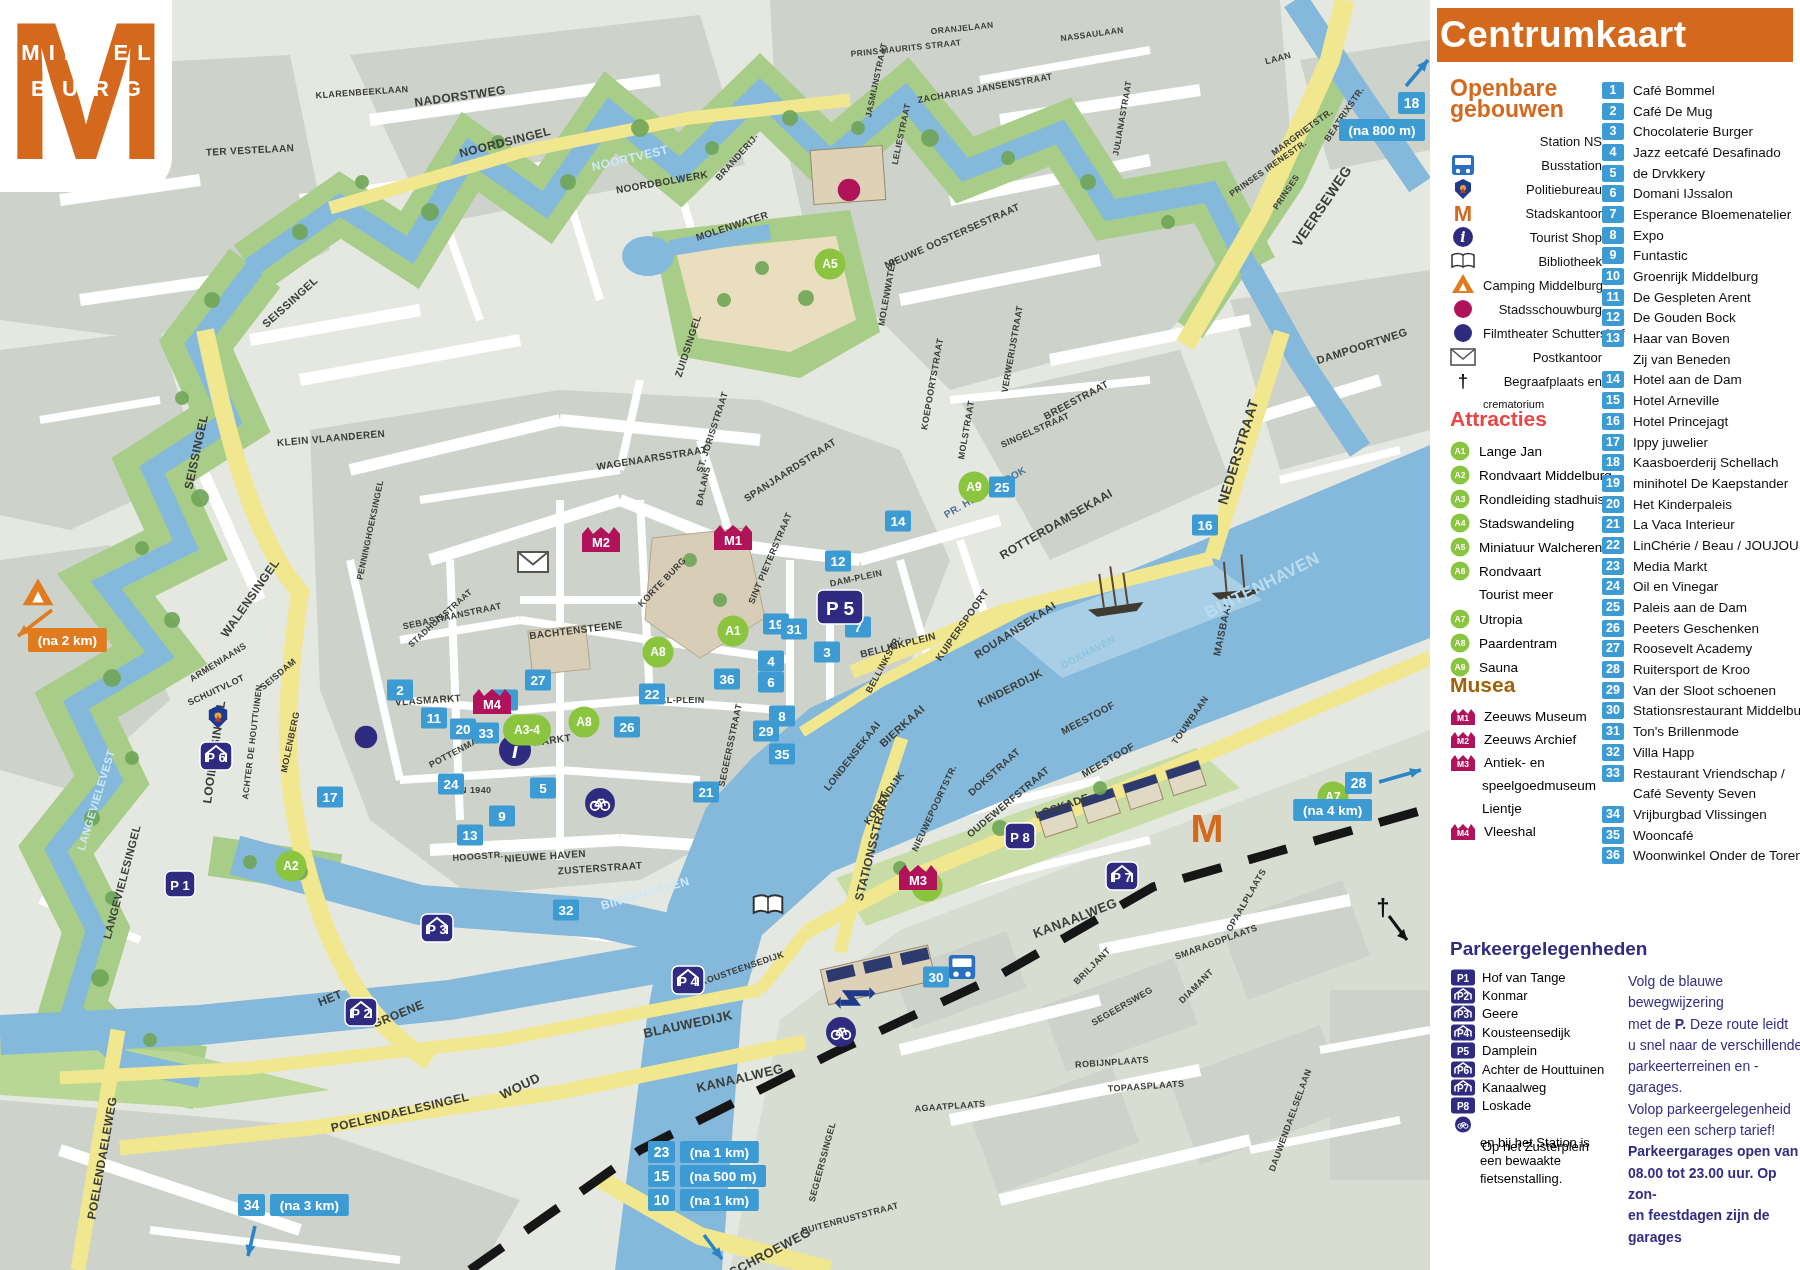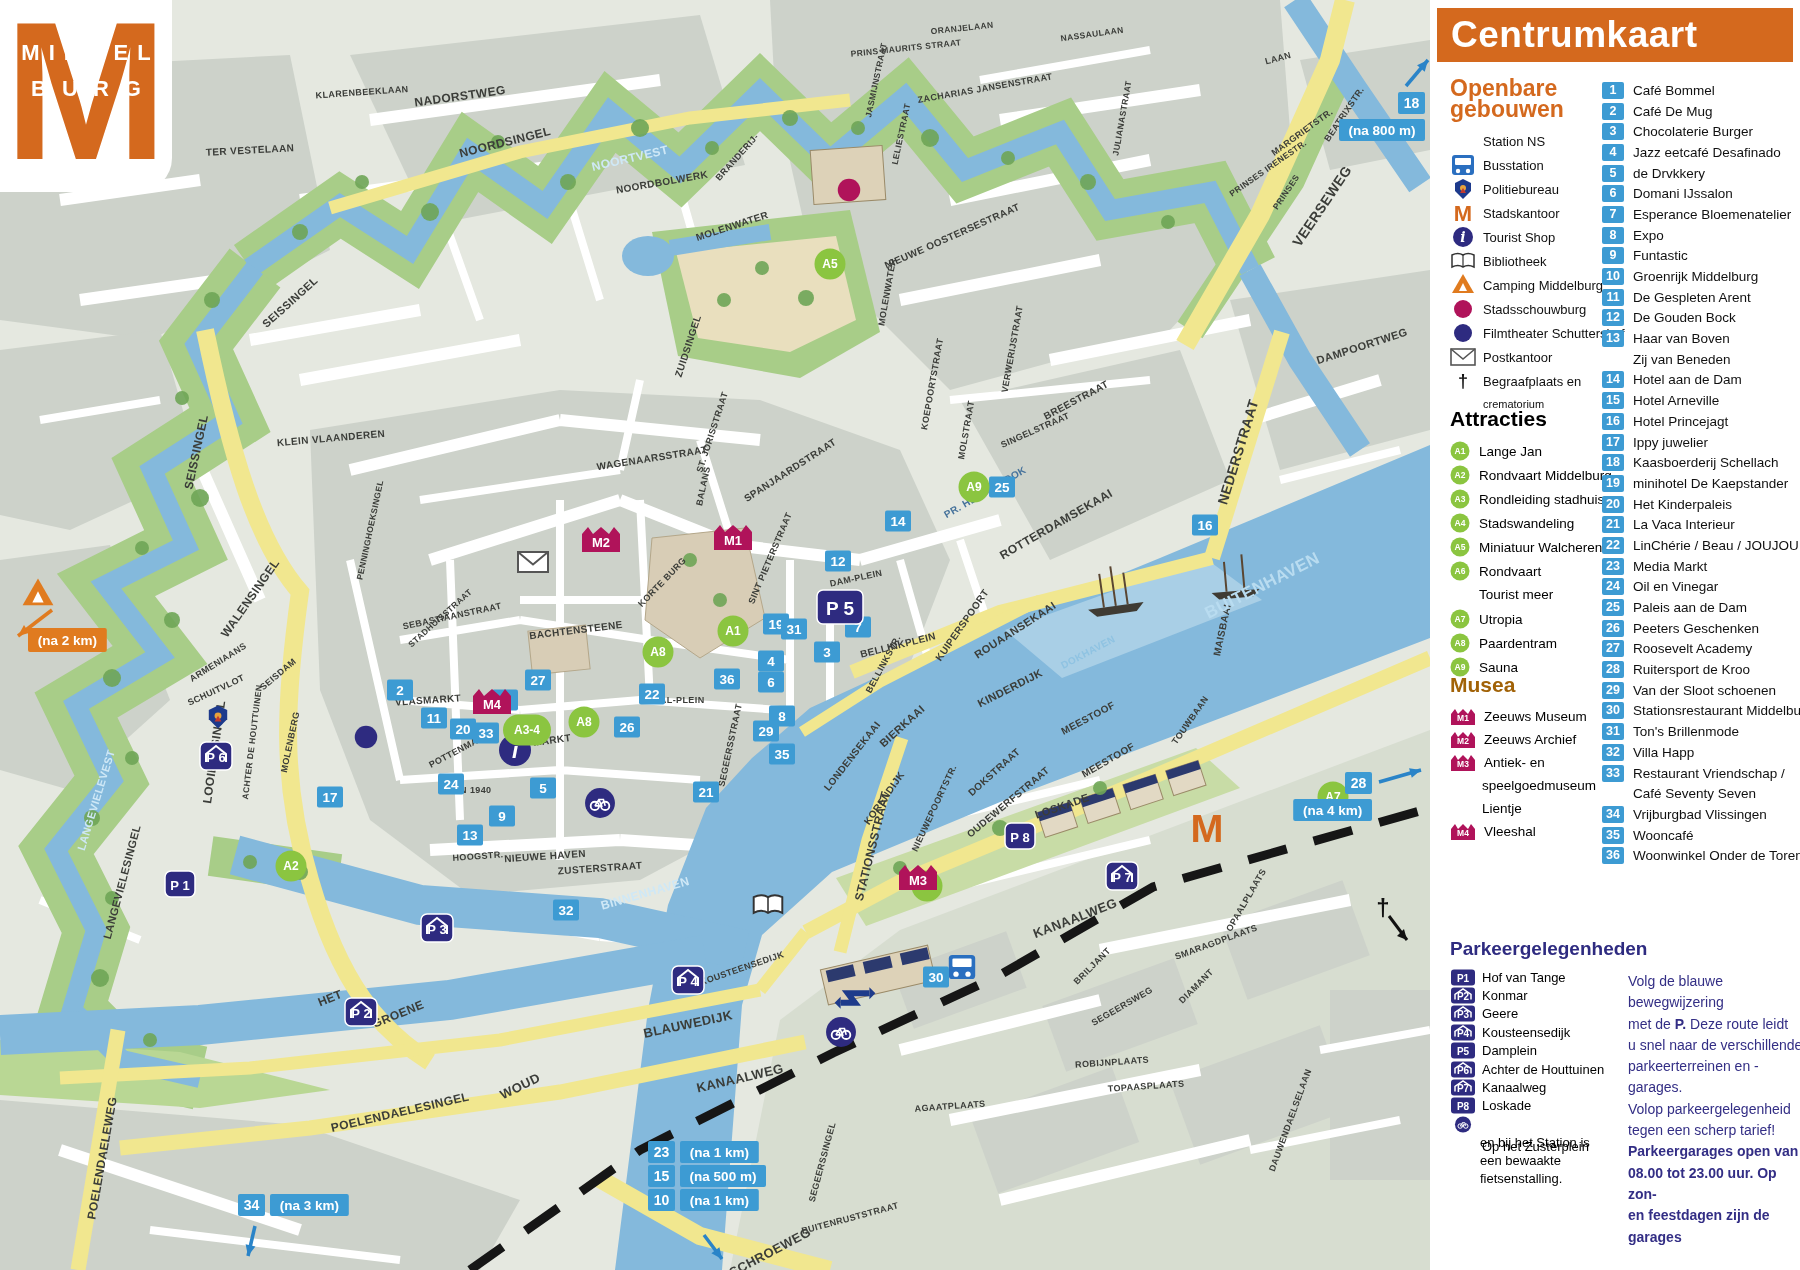--- a/index.html
+++ b/index.html
@@ -12,31 +12,31 @@
         border-radius:0 0 34px 0;z-index:6;}
   .logo .bigM{position:absolute;left:50%;top:92px;transform:translate(-50%,-50%);
         font-size:196px;font-weight:800;color:#d4691e;line-height:1;}
   .logo .l1,.logo .l2{position:absolute;width:100%;text-align:center;color:#fff;
         font-weight:700;font-size:22px;}
   .logo .l1{top:40px;letter-spacing:9px;text-indent:9px;}
   .logo .l2{top:76px;letter-spacing:15px;text-indent:15px;}
   
   .sidebar{position:absolute;left:1430px;top:0;width:370px;height:1270px;background:#fff;z-index:5;}
   .banner{position:absolute;left:7px;top:8px;width:356px;height:54px;background:#d4691e;
-        color:#fff;font-weight:700;font-size:37px;line-height:54px;padding-left:14px;
+        color:#fff;font-weight:700;font-size:37px;line-height:54px;padding-left:3px;
         box-sizing:border-box;letter-spacing:.5px;}
   .sec-h{font-weight:700;font-size:23px;line-height:21px;}
   .pub{position:absolute;left:20px;top:78px;width:152px;}
   .pub .sec-h{color:#d4691e;}
   .leg-list{margin-top:9px;}
-  .leg-row{display:flex;align-items:center;height:24px;font-size:13px;color:#101010;white-space:nowrap;}
+  .leg-row{display:flex;align-items:center;height:24px;font-size:13px;color:#101010;white-space:nowrap;justify-content:space-between;}
   .leg-row svg{flex:none;margin-right:7px;}
   .leg-cont{font-size:11px;height:22px;line-height:22px;margin-left:33px;color:#101010;}
   .attr{position:absolute;left:20px;top:408px;}
-  .attr .sec-h{color:#000000;font-size:21px;}
+  .attr .sec-h{color:#ef4444;font-size:21px;}
   .attr-list{margin-top:10px;}
   .attr-row{display:flex;align-items:center;height:24px;font-size:13.5px;white-space:nowrap;}
   .attr-row svg{flex:none;margin-right:9px;}
   .attr-cont{font-size:13.5px;height:24px;line-height:24px;margin-left:29px;}
   .musea{position:absolute;left:20px;top:674px;}
   .musea .sec-h{color:#a16207;font-size:21px;}
   .mus-list{margin-top:10px;}
   .mus-row{display:flex;align-items:center;height:23px;font-size:13.5px;white-space:nowrap;}
   .mus-row svg{flex:none;margin-right:8px;}
   .mus-cont{font-size:13.5px;height:23px;line-height:23px;margin-left:32px;}

